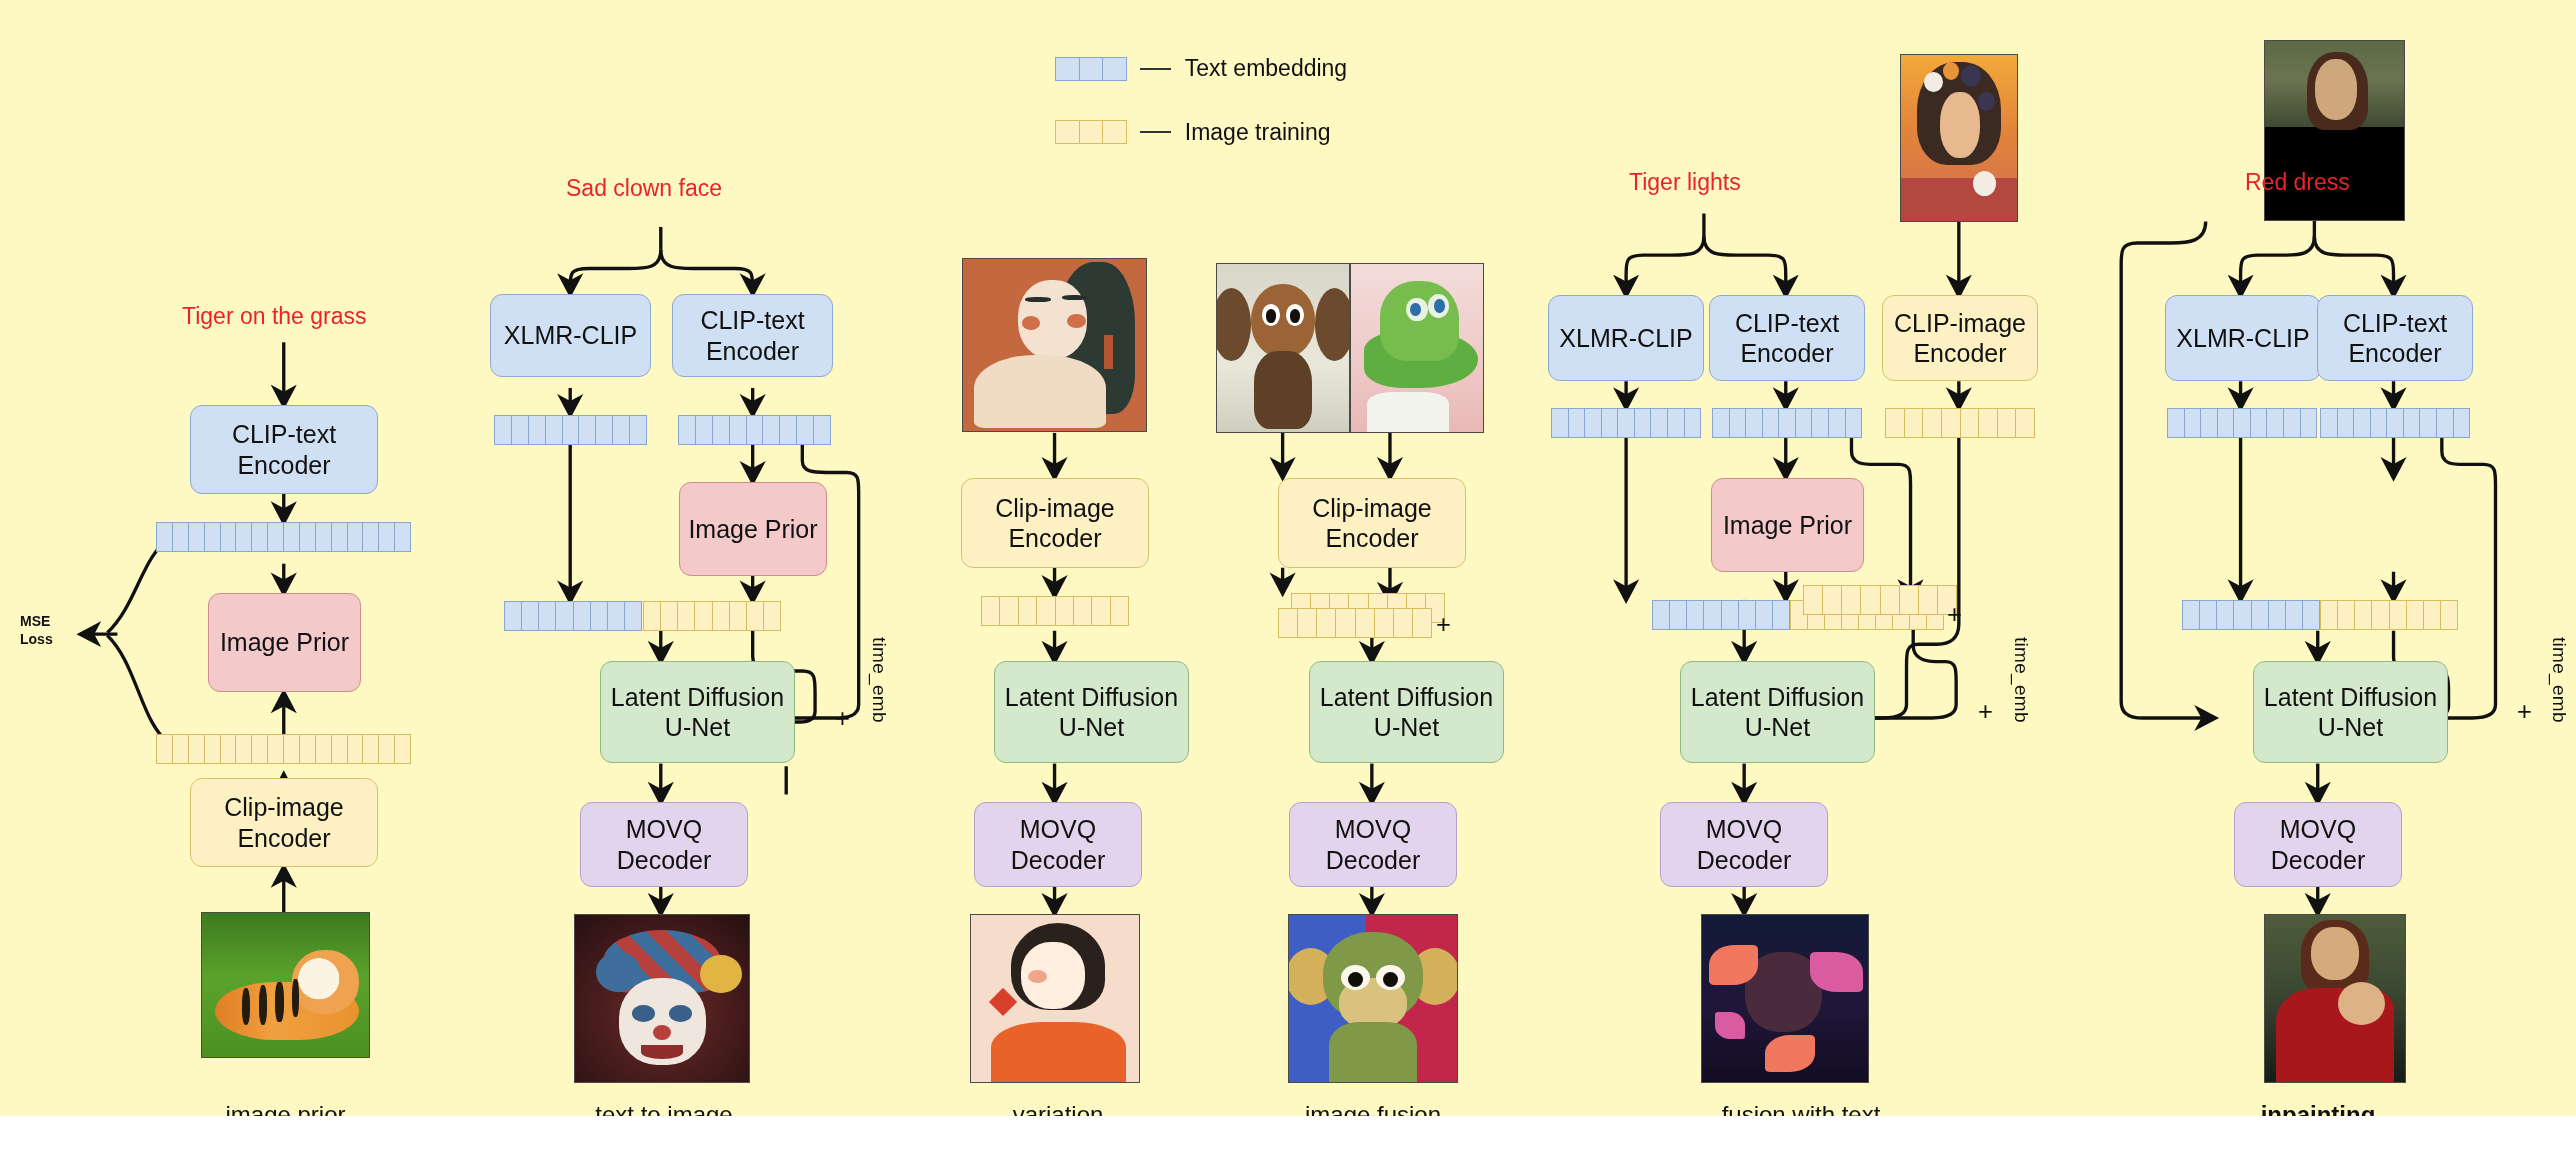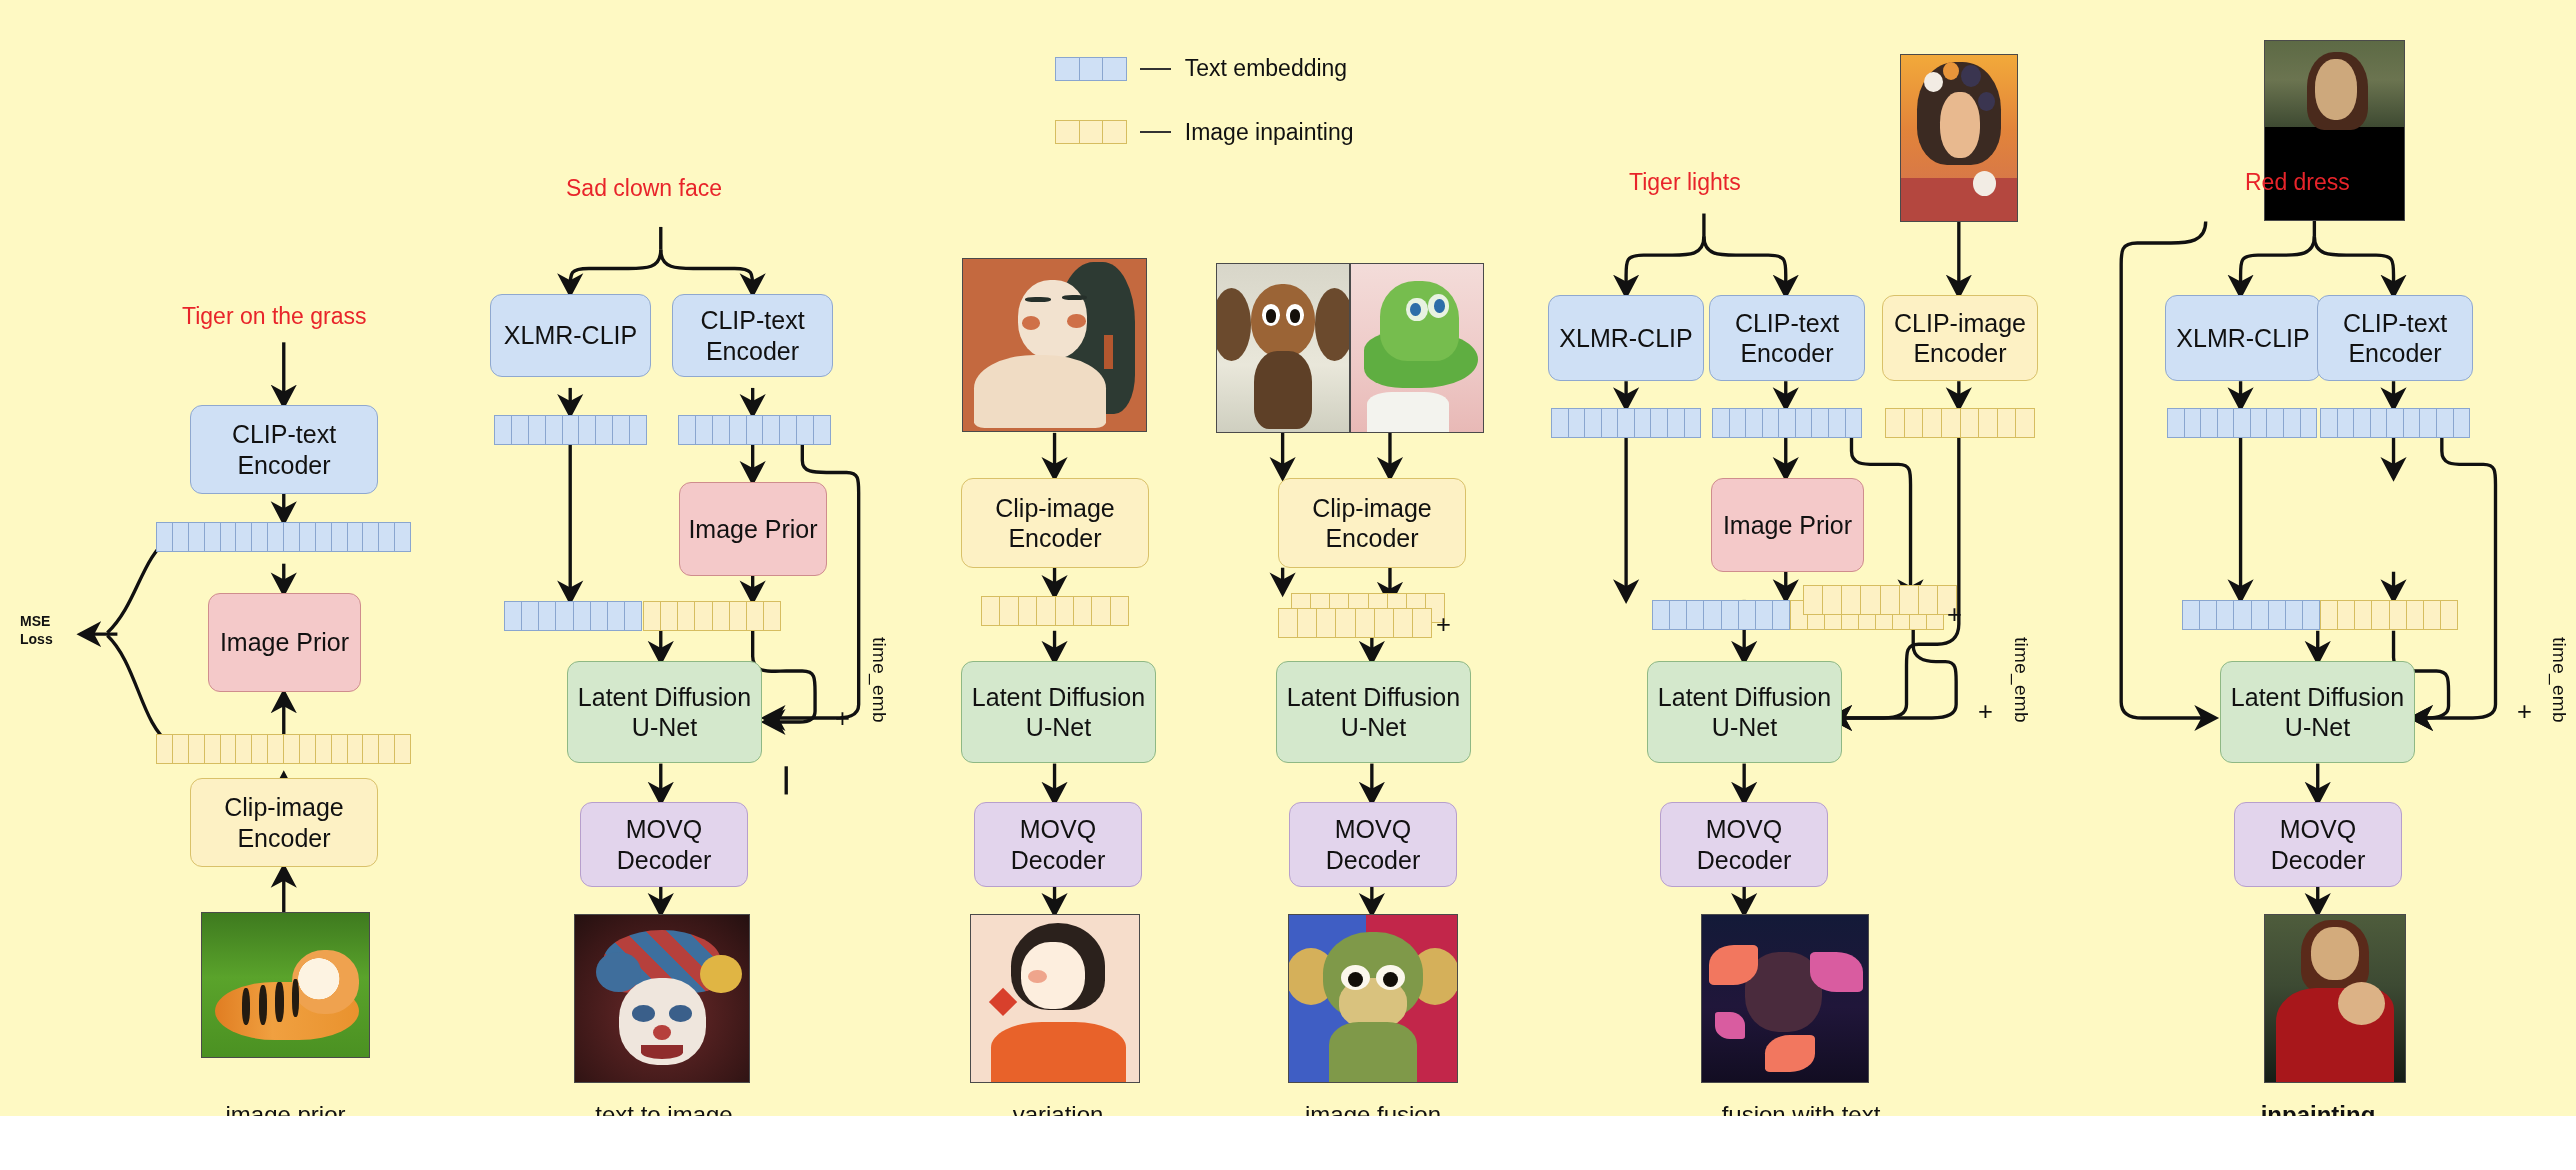--- a/index.html
+++ b/index.html
@@ -28,21 +28,21 @@
     line-height:1.22;
     font-size:25px;
     color:#111;
     padding:2.7px 5.4px;
     white-space:pre-line;
     z-index:6;
   }
   .node.blue  {background:#cfe0f5; border-color:#8fa8cf;}
   .node.yellow{background:#fdf1c4; border-color:#d9c169;}
   .node.pink  {background:#f4c9c9; border-color:#cf8d8d;}
-  .node.green {background:#d4e8cc; border-color:#8fb884;}
+  .node.green {background:#d4e8cc; border-color:#8fb884;margin-left:33px;}
   .node.purple{background:#e2d4ec; border-color:#b79fcc;}
 
   
   .emb{
     position:absolute;
     box-sizing:border-box;
     display:flex;
     height:29.5px;
     z-index:7;
   }
@@ -317,21 +317,21 @@
       <span class="legend-dash"></span>
       <span class="legend-text">Text embedding</span>
     </div>
     <div class="legend-row">
       <span class="legend-swatch img">
         <i class="cell"></i>
           <i class="cell"></i>
           <i class="cell"></i>
       </span>
       <span class="legend-dash"></span>
-      <span class="legend-text">Image inpainting</span>
+      <span class="legend-text">Image training</span>
     </div>
   </div>
 
   <div class="prompt" style="left:182px;top:303px;">Tiger on the grass</div>
 
   <div class="node blue" style="left:190px;top:405px;width:188px;height:89px;">CLIP-text
 Encoder</div>
 
   <div class="emb" style="left:156px;top:522px;width:255px;">
     <i class="cell"></i>

